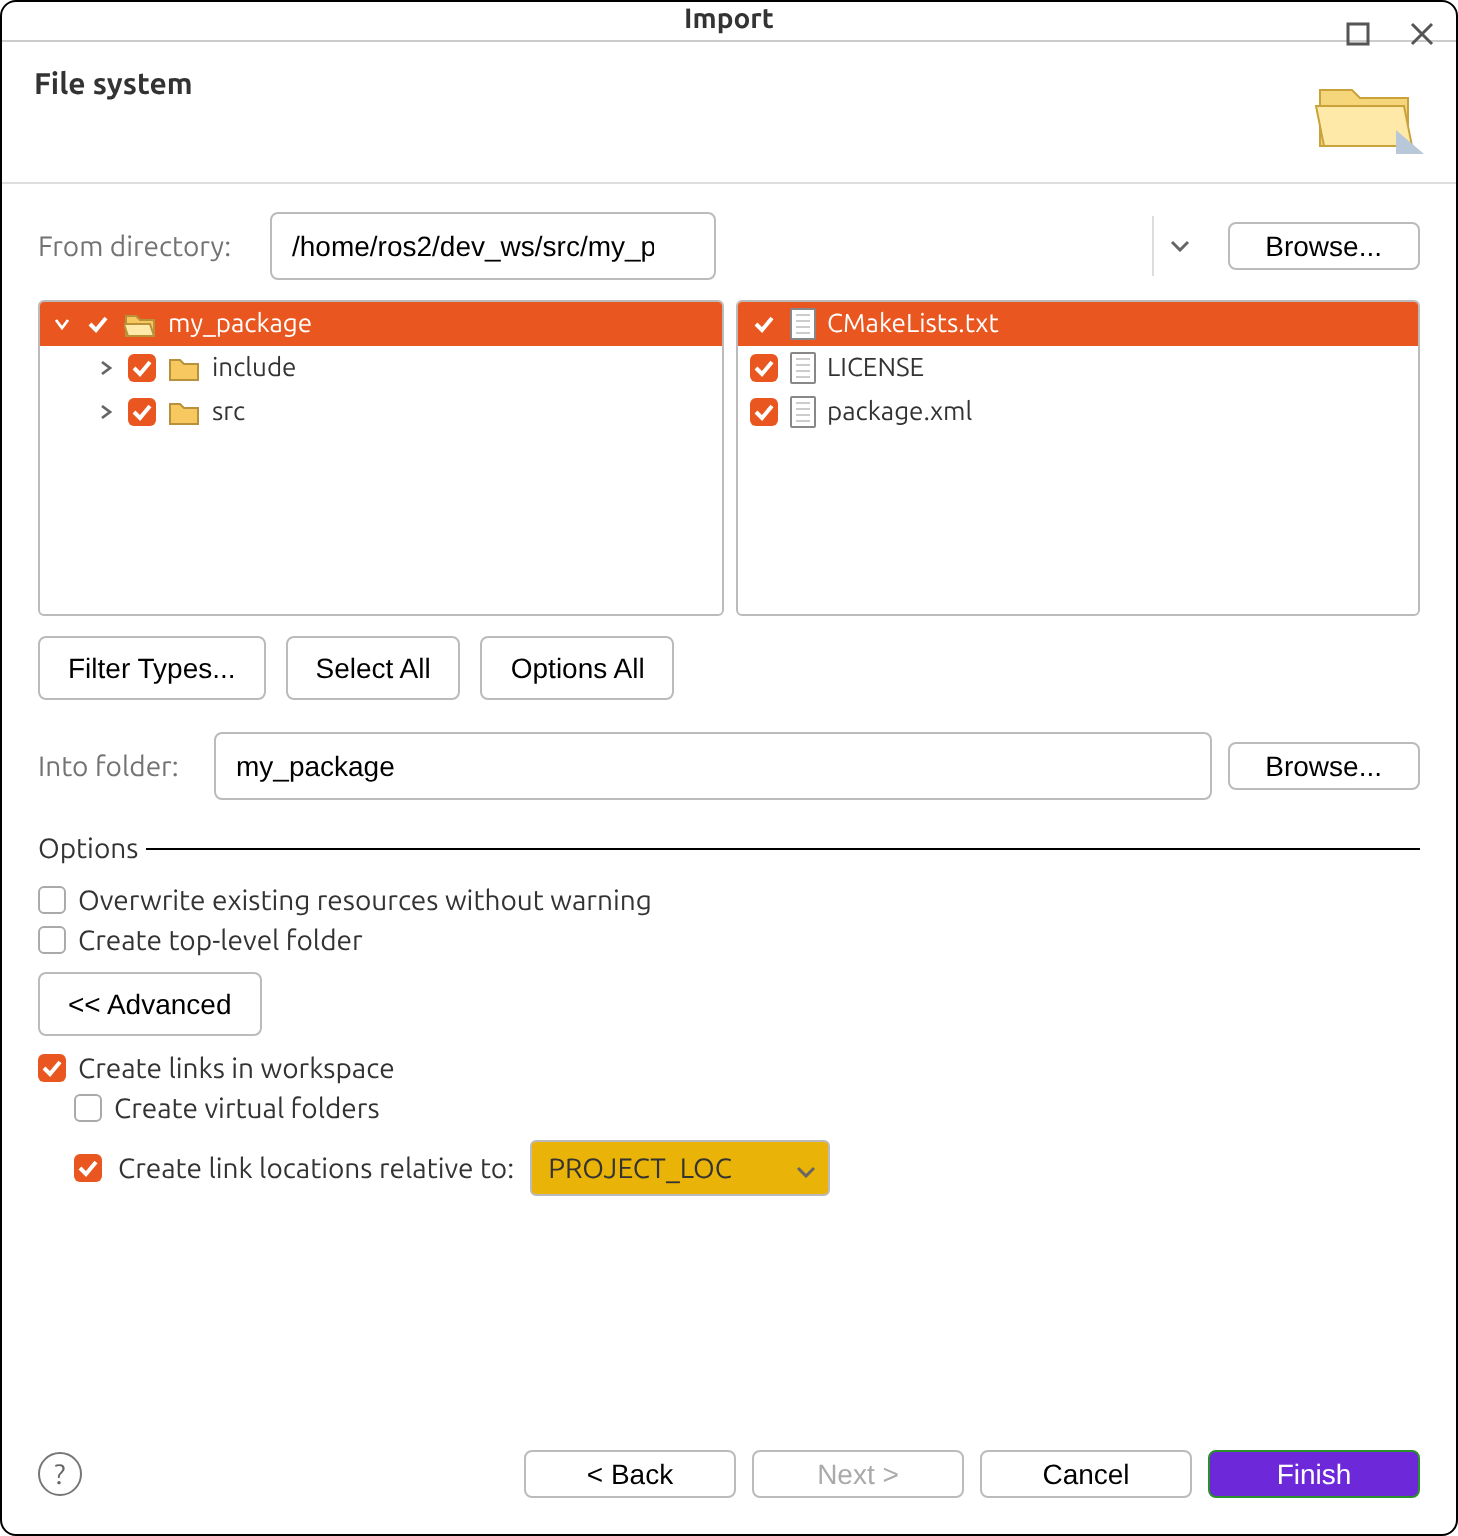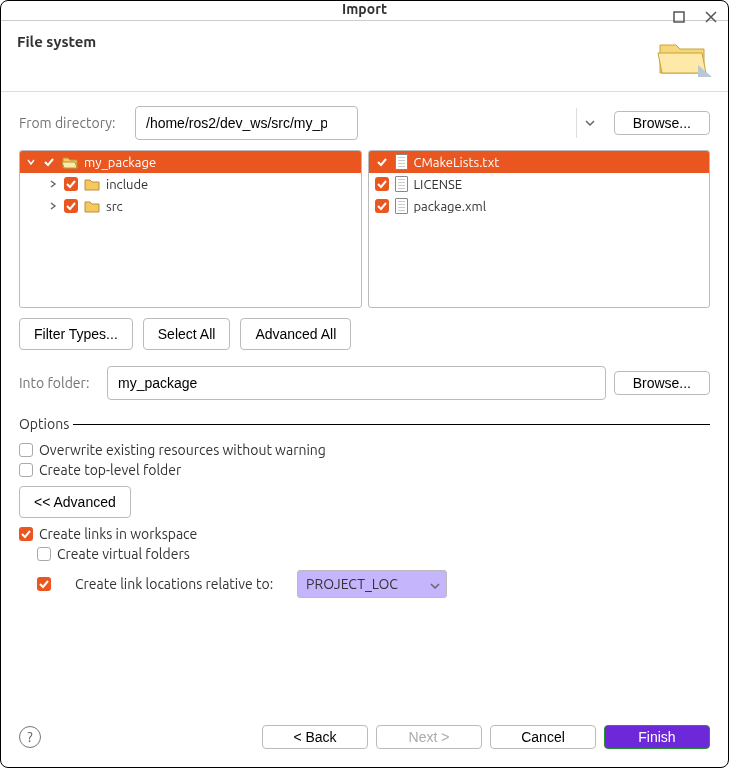--- a/index.html
+++ b/index.html
@@ -46,21 +46,21 @@
   .file-ico::before { content: ""; position: absolute; top: 2px; left: 2px; right: 2px; height: 1px; background: #ccc; box-shadow: 0 3px 0 #ccc, 0 6px 0 #ccc, 0 9px 0 #ccc; }
 
   .button-row { display: flex; gap: 10px; }
 
   fieldset.options { border: 1px solid #000; border-left: none; border-right: none; border-bottom: none; padding: 8px 0 0 0; margin: 6px 0 0 0; }
   fieldset.options legend { padding: 0 4px 0 0; color: #333; font-size: 14px; }
   .opt-row { display: flex; align-items: center; gap: 6px; padding: 2px 0; }
   .opt-sub { padding-left: 18px; }
   .opt-row .chk { flex-shrink: 0; }
 
-  .select-inline { height: 28px; border: 1px solid #bbb; border-radius: 3px; padding: 0 28px 0 8px; font-size: 14px; background: #c4b5fd; position: relative; display: inline-flex; align-items: center; min-width: 150px; }
+  .select-inline { height: 28px; border: 1px solid #bbb; border-radius: 3px; padding: 0 28px 0 8px; font-size: 14px; background: #eab308; position: relative; display: inline-flex; align-items: center; min-width: 150px; }
   .select-inline .chev2 { position: absolute; right: 6px; top: 50%; transform: translateY(-50%); color: #666; }
 
   .footer { display: flex; align-items: center; padding: 14px 18px 18px 18px; gap: 8px; }
   .footer .help { width: 22px; height: 22px; border: 1.5px solid #777; border-radius: 50%; display: flex; align-items: center; justify-content: center; color: #666; font-size: 14px; }
   .footer .spacer { flex: 1; }
   .footer .btn { min-width: 106px; justify-content: center; }
 </style>
 </head>
 <body>
 
@@ -197,21 +197,21 @@
           </span>
           <span class="file-ico"></span>
           <span>package.xml</span>
         </div>
       </div>
     </div>
 
     <div class="button-row">
       <button class="btn small">Filter Types...</button>
       <button class="btn small">Select All</button>
-      <button class="btn small">Advanced All</button>
+      <button class="btn small">Options All</button>
     </div>
 
     <div class="form-row" style="margin-top:6px;">
       <label style="min-width:80px;">Into folder:</label>
       <input class="text-input" value="my_package" style="">
       <button class="btn">Browse...</button>
     </div>
 
     <fieldset class="options">
       <legend>Options</legend>
@@ -234,21 +234,21 @@
           <svg width="10" height="10" viewBox="0 0 10 10">
               <path d="M1 5 L4 8 L9 2" stroke="#fff" stroke-width="2" fill="none"></path>
             </svg>
         </span>
         <span>Create links in workspace</span>
       </div>
       <div class="opt-row opt-sub">
         <span class="chk off"></span>
         <span>Create virtual folders</span>
       </div>
-      <div class="opt-row opt-sub" style="gap:24px;padding-top:6px;">
+      <div class="opt-row opt-sub" style="gap:8px;padding-top:6px;">
         <span class="chk">
           <svg width="10" height="10" viewBox="0 0 10 10">
               <path d="M1 5 L4 8 L9 2" stroke="#fff" stroke-width="2" fill="none"></path>
             </svg>
         </span>
         <span>Create link locations relative to:</span>
         <span class="select-inline">
           <span>PROJECT_LOC</span>
           <span class="chev2">
             <svg width="10" height="6" viewBox="0 0 10 6">

